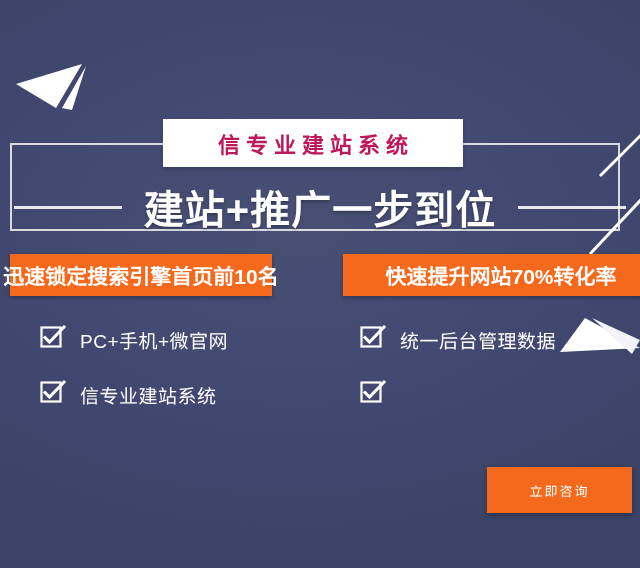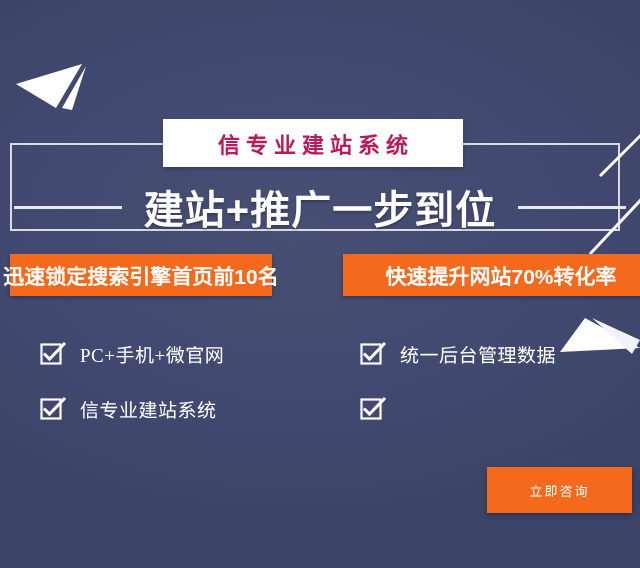--- a/index.html
+++ b/index.html
@@ -117,24 +117,23 @@
     position: absolute;
     left: 0;
     top: 326px;
     width: 640px;
     display: grid;
     grid-template-columns: 320px 320px;
     grid-auto-rows: 55px;
   }
   .feature {
     display: flex;
-    align-items: center;
+    align-items: flex-start;
     padding-left: 40px;
     box-sizing: border-box;
-    font-family: Liberation Serif, serif;
   }
   .checkbox {
     position: relative;
     width: 22px;
     height: 22px;
     flex: 0 0 auto;
     margin-right: 18px;
   }
   .checkbox svg { display: block; overflow: visible; }
   .feature-label {

